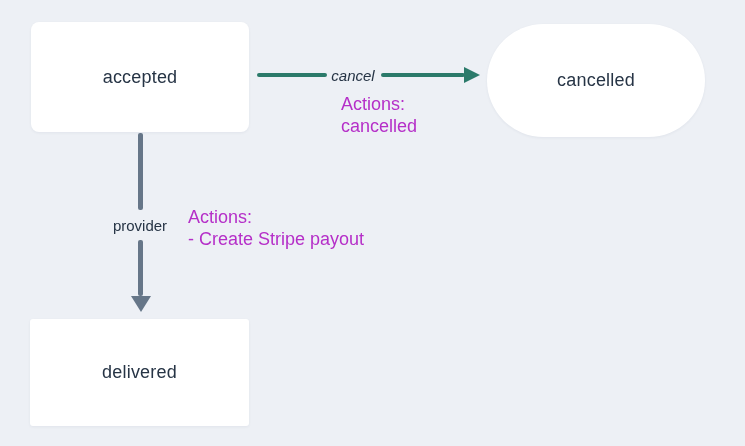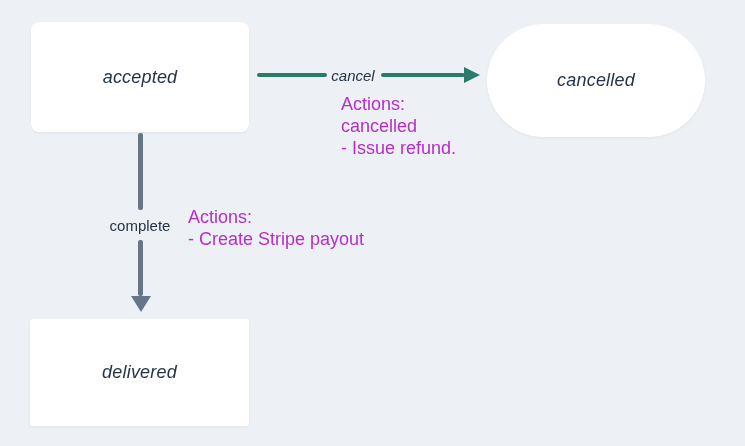--- a/index.html
+++ b/index.html
@@ -25,21 +25,20 @@
   
   .node {
     position: absolute;
     background: var(--node-fill);
     display: flex;
     align-items: center;
     justify-content: center;
     box-shadow: 0 1px 3px rgba(40, 55, 80, 0.06);
   }
   .node-label {
-    font-style: italic;
     font-size: 18px;
     color: var(--text-dark);
     letter-spacing: 0.2px;
   }
   .node-accepted  { left: 31px;  top: 22px;  width: 218px; height: 110px; border-radius: 8px; }
   .node-cancelled { left: 487px; top: 24px;  width: 218px; height: 113px; border-radius: 60px; }
   .node-delivered { left: 30px;  top: 319px; width: 219px; height: 107px; border-radius: 3px; }
 
   
   .h-seg {
@@ -117,28 +116,27 @@
   <div class="node node-delivered">
     <span class="node-label">delivered</span>
   </div>
 
   <div class="h-seg h-seg-1"></div>
   <span class="edge-label edge-label-cancel">cancel</span>
   <div class="h-seg h-seg-2"></div>
   <div class="arrowhead-right"></div>
 
   <div class="v-seg v-seg-1"></div>
-  <span class="edge-label edge-label-complete">complete</span>
+  <span class="edge-label edge-label-complete">provider</span>
   <div class="v-seg v-seg-2"></div>
   <div class="arrowhead-down"></div>
 
   <div class="actions actions-cancel">
     <div>Actions:</div>
     <div>cancelled</div>
-    <div>- Issue refund.</div>
   </div>
 
   <div class="actions actions-complete">
     <div>Actions:</div>
     <div>- Create Stripe payout</div>
   </div>
 
 </div>
 
 </body></html>

